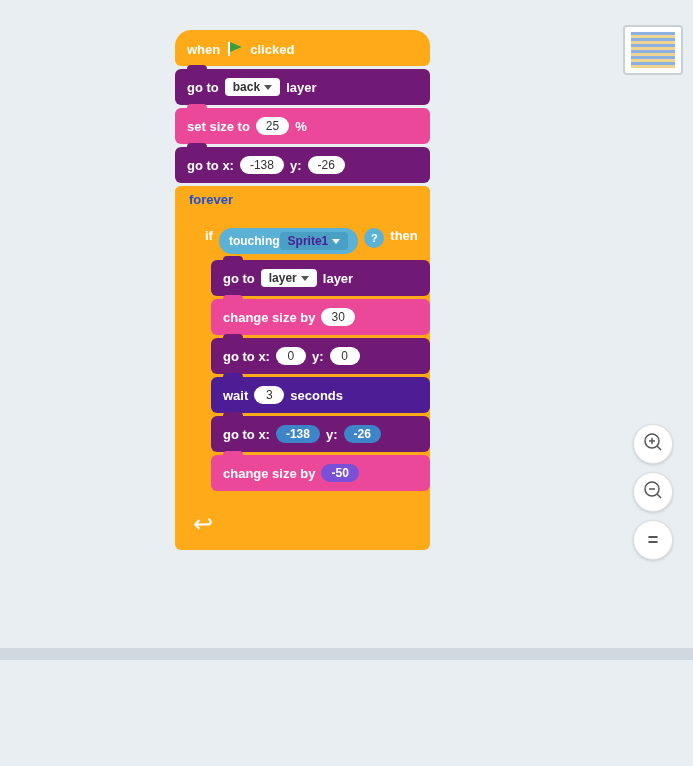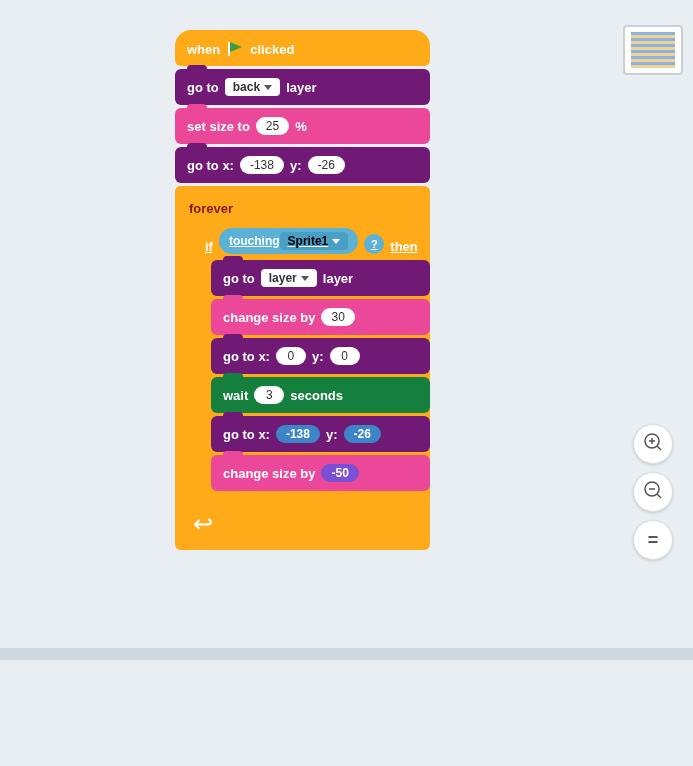--- a/index.html
+++ b/index.html
@@ -50,28 +50,27 @@
     }
 
     .block-motion { background: #701a75; }
     .block-looks { background: #ec4899; }
     .block-control { background: #ffab19; }
 
     .block-if-header {
       background: #ffab19;
       border-radius: 6px 6px 0 0;
       display: flex;
-      align-items: flex-end;
+      align-items: flex-start;
       padding: 6px 12px;
       gap: 6px;
       font-size: 13px;
       font-weight: 600;
       color: white;
       min-height: 36px;
-      text-decoration: underline;
     }
 
     .block-value {
       background: white;
       color: #333;
       border-radius: 20px;
       padding: 2px 10px;
       font-size: 12px;
       font-weight: 400;
       min-width: 30px;
@@ -122,21 +121,21 @@
       display: inline-flex;
       align-items: center;
     }
 
     .touching-dropdown {
       background: #4a9fc4;
       border-radius: 4px;
       padding: 2px 8px;
       font-size: 12px;
       font-weight: 600;
-      color: #000000;
+      color: #4c1d95;
       display: inline-flex;
       align-items: center;
       gap: 4px;
     }
 
     .touching-arrow {
       width: 0;
       height: 0;
       border-left: 4px solid transparent;
       border-right: 4px solid transparent;
@@ -237,25 +236,25 @@
       background: #ffab19;
       border-radius: 6px;
       padding-bottom: 8px;
       margin-bottom: 3px;
     }
 
     .forever-header {
       background: #ffab19;
       border-radius: 6px 6px 0 0;
       display: flex;
-      align-items: flex-end;
+      align-items: flex-start;
       padding: 6px 14px;
       font-size: 13px;
       font-weight: 600;
-      color: #7f1d1d;
+      color: #1d4ed8;
       min-height: 36px;
     }
 
     .forever-body {
       margin-left: 18px;
       background: transparent;
     }
 
     .if-outer {
       background: #ffab19;
@@ -356,21 +355,21 @@
               <span class="block-value">30</span>
             </div>
 
             <div class="block block-motion">
               <span>go to x:</span>
               <span class="block-value">0</span>
               <span>y:</span>
               <span class="block-value">0</span>
             </div>
 
-            <div class="block block-control" style="background:#15803d;">
+            <div class="block block-control" style="background:#4c1d95;">
               <span>wait</span>
               <span class="block-value">3</span>
               <span>seconds</span>
             </div>
 
             <div class="block block-motion">
               <span>go to x:</span>
               <span class="block-value-dark">-138</span>
               <span>y:</span>
               <span class="block-value-dark">-26</span>

